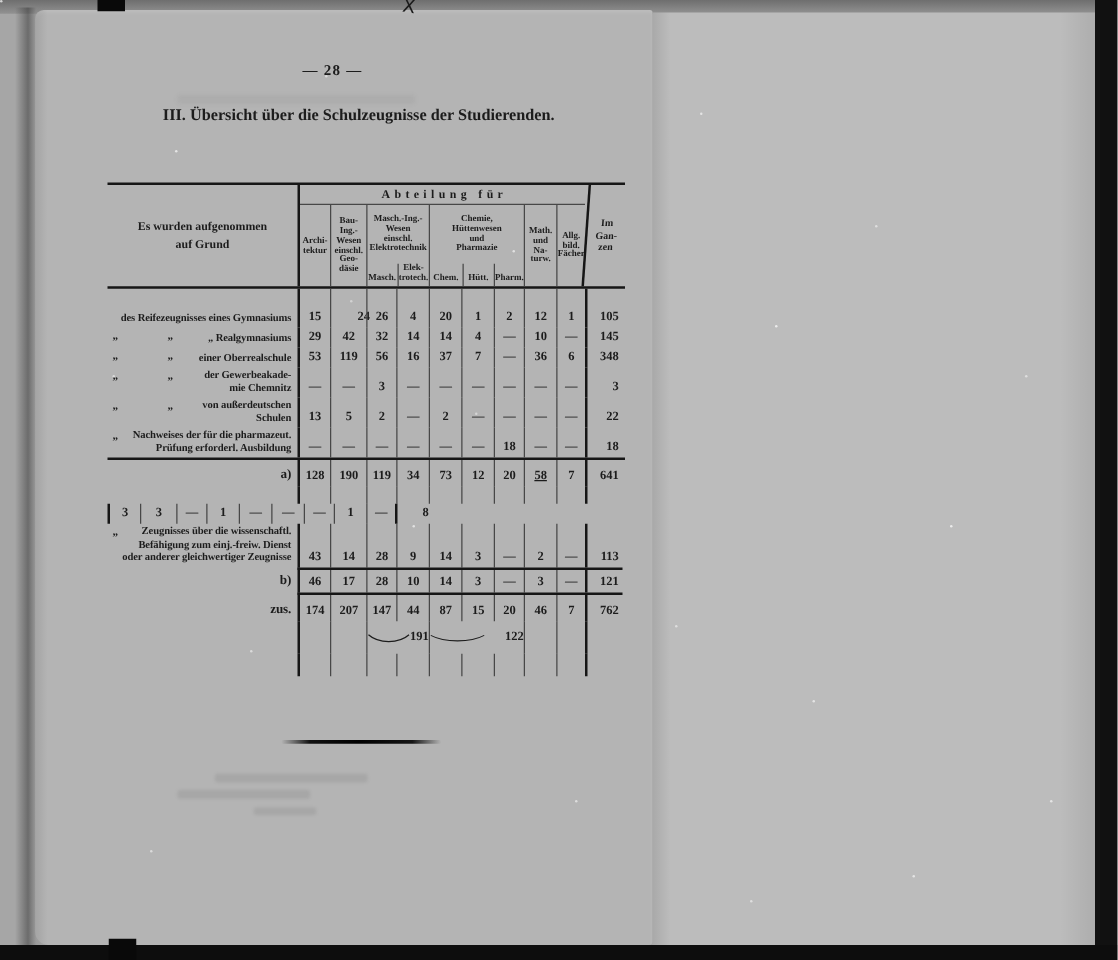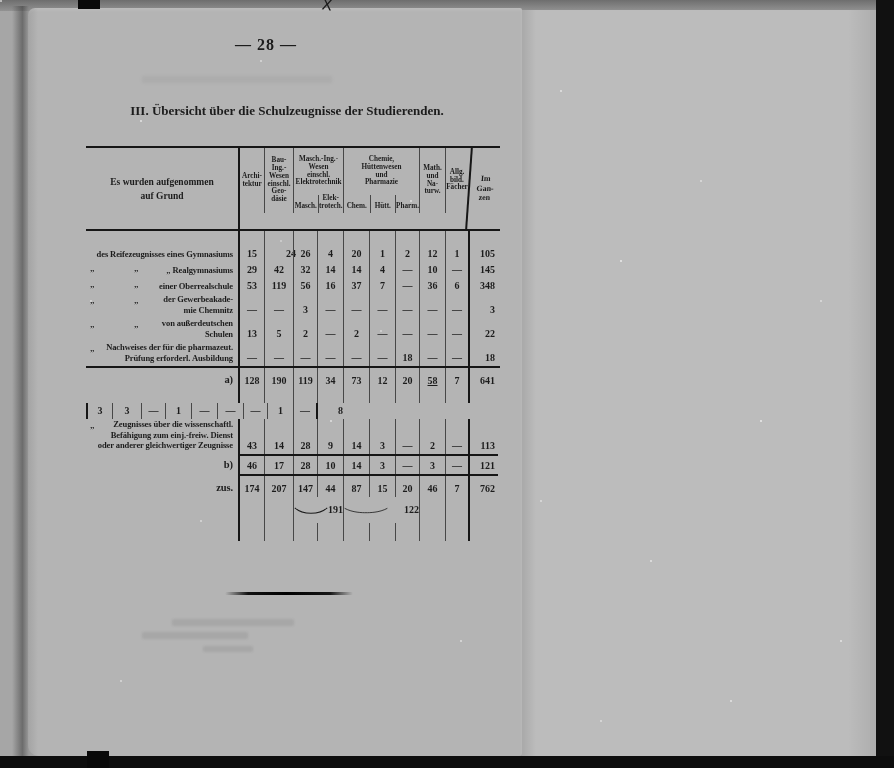--- a/index.html
+++ b/index.html
@@ -33,22 +33,22 @@
     840px 640px rgba(255,255,255,.6),600px 720px rgba(255,255,255,.5);}
   .inkline{left:225px;top:592px;width:128px;height:3px;border-radius:2px;
     background:linear-gradient(90deg,rgba(0,0,0,0),#111 18%,#000 48%,#151515 82%,rgba(0,0,0,0));}
   .ghost{background:rgba(70,70,70,.12);filter:blur(1.2px);border-radius:2px;}
   .g1{left:172px;top:619px;width:122px;height:7px;}
   .g2{left:142px;top:632px;width:106px;height:7px;}
   .g3{left:203px;top:646px;width:50px;height:6px;}
   .g0{left:142px;top:76px;width:190px;height:7px;background:rgba(70,70,70,.07);filter:blur(1.5px);}
 
   
-  .pagenum{left:86px;top:36px;width:360px;text-align:center;font-size:16px;font-weight:bold;letter-spacing:1px;}
-  .title{left:80px;top:103px;width:414px;text-align:center;font-size:13px;font-weight:bold;}
+  .pagenum{left:86px;top:49px;width:360px;text-align:center;font-size:12px;font-weight:bold;letter-spacing:1px;}
+  .title{left:80px;top:84px;width:414px;text-align:center;font-size:13px;font-weight:bold;}
   .subtitle{left:78px;top:111px;width:414px;text-align:center;font-size:10.5px;font-weight:bold;}
 
   
   :root{--heavy:#161616;--thin:#474747;}
   .table{left:86px;top:146px;width:414px;}
   .thead{display:flex;border-top:2px solid var(--heavy);border-bottom:2px solid var(--heavy);height:81px;box-sizing:content-box;}
   .corner{width:152px;display:flex;align-items:center;justify-content:center;text-align:center;
           font-size:9.5px;font-weight:bold;line-height:14px;}
   .hmid{width:228px;border-left:2px solid var(--heavy);display:flex;flex-direction:column;}
   .habt{height:16px;border-bottom:1px solid var(--thin);display:flex;align-items:center;justify-content:center;
@@ -106,20 +106,21 @@
 
   <div class="abs pagenum">—  28  —</div>
   <div class="abs g0 ghost"></div>
   <div class="abs title">III. Übersicht über die Schulzeugnisse der Studierenden.</div>
 
   <div class="abs table">
     <div class="thead">
       <div class="corner pre">Es wurden aufgenommen
 auf Grund</div>
       <div class="hmid">
+        <div class="habt">Abteilung für</div>
         <div class="hcols">
           <div class="hc w24 pre">Archi-
 tektur</div>
           <div class="hc w29 bl pre">Bau-
 Ing.-
 Wesen
 einschl.
 Geo-
 däsie</div>
           <div class="hgrp w50 bl">

